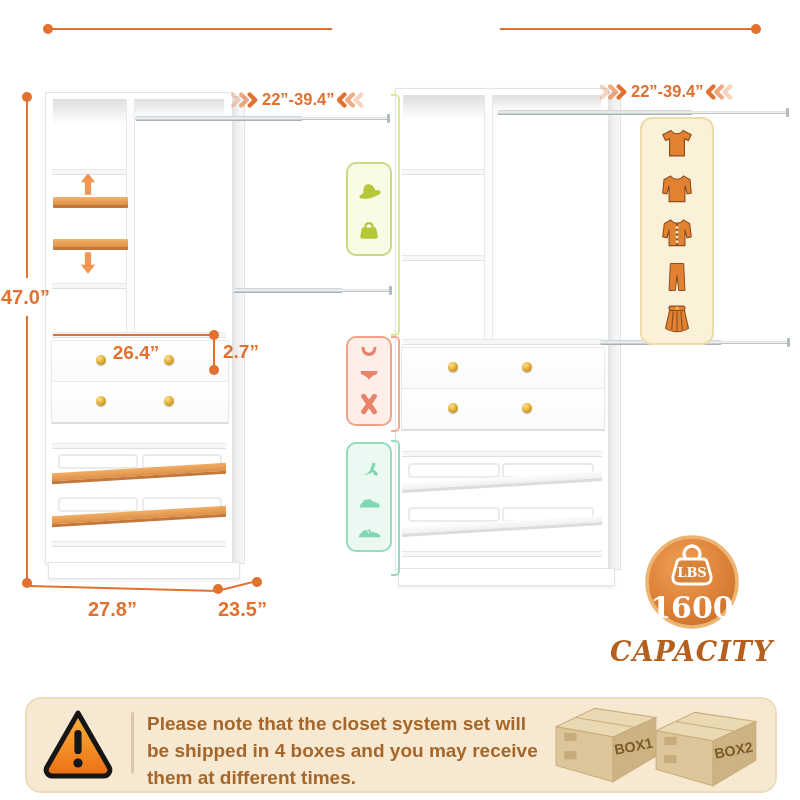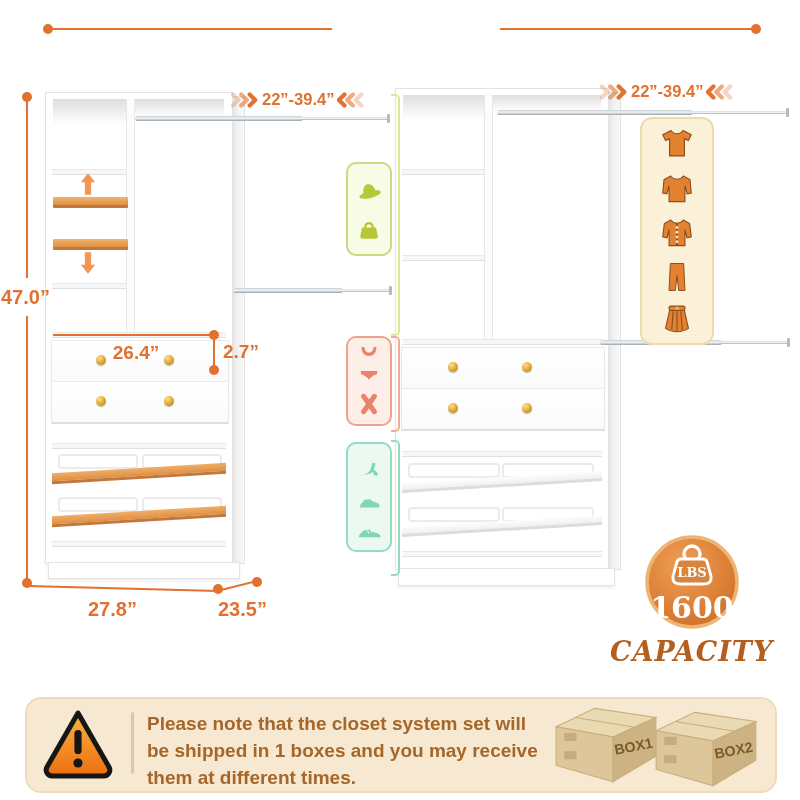--- a/index.html
+++ b/index.html
@@ -262,21 +262,21 @@
         <linearGradient id="wg" x1="0" y1="0" x2="0" y2="1">
           <stop offset="0%" stop-color="#fbb23f"></stop>
           <stop offset="100%" stop-color="#ec6f12"></stop>
         </linearGradient>
       </defs>
     <path d="M38 5 L69 59 a6 6 0 0 1 -5.2 9 H12.2 A6 6 0 0 1 7 59 Z" fill="url(#wg)" stroke="#161616" stroke-width="5" stroke-linejoin="round"></path>
     <rect x="34.4" y="22" width="7.2" height="24" rx="3.6" fill="#161616"></rect>
     <circle cx="38" cy="55" r="4.6" fill="#161616"></circle>
   </svg>
   <div class="note-divider" style="left:131px;top:712px;height:62px"></div>
-  <div class="note-text" style="left:147px;top:711px;width:398px">Please note that the closet system set will be shipped in 1 boxes and you may receive them at different times.</div>
+  <div class="note-text" style="left:147px;top:711px;width:398px">Please note that the closet system set will be shipped in 4 boxes and you may receive them at different times.</div>
 
   <svg style="position:absolute;left:550px;top:700px" width="112" height="84" viewBox="0 0 110 82">
     <polygon points="6,26 44,8 104,17 62,36" fill="#e9dab4" stroke="#c9ac79" stroke-width="1"></polygon>
     <line x1="25" y1="17" x2="83" y2="26.5" stroke="#c9ac79"></line>
     <polygon points="6,26 62,36 62,80 6,64" fill="#dcc69a" stroke="#c9ac79" stroke-width="1"></polygon>
     <polygon points="62,36 104,17 104,55 62,80" fill="#cdb283" stroke="#c9ac79" stroke-width="1"></polygon>
     <rect x="14" y="32" width="12" height="8" fill="#c6ab7c"></rect>
       <rect x="14" y="50" width="12" height="8" fill="#c6ab7c"></rect>
     <text x="83" y="50" transform="rotate(-11 83 50)" text-anchor="middle" fill="#7a5b26" font-family="Liberation Sans,sans-serif" font-size="14" font-weight="bold">BOX1</text>
   </svg>

